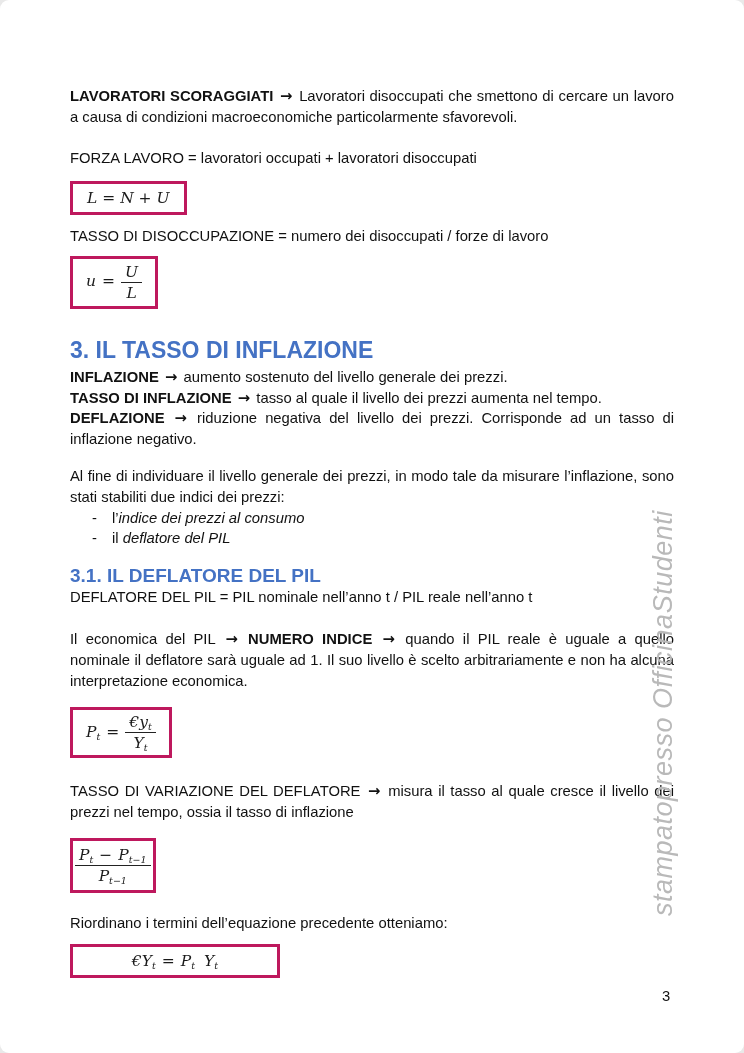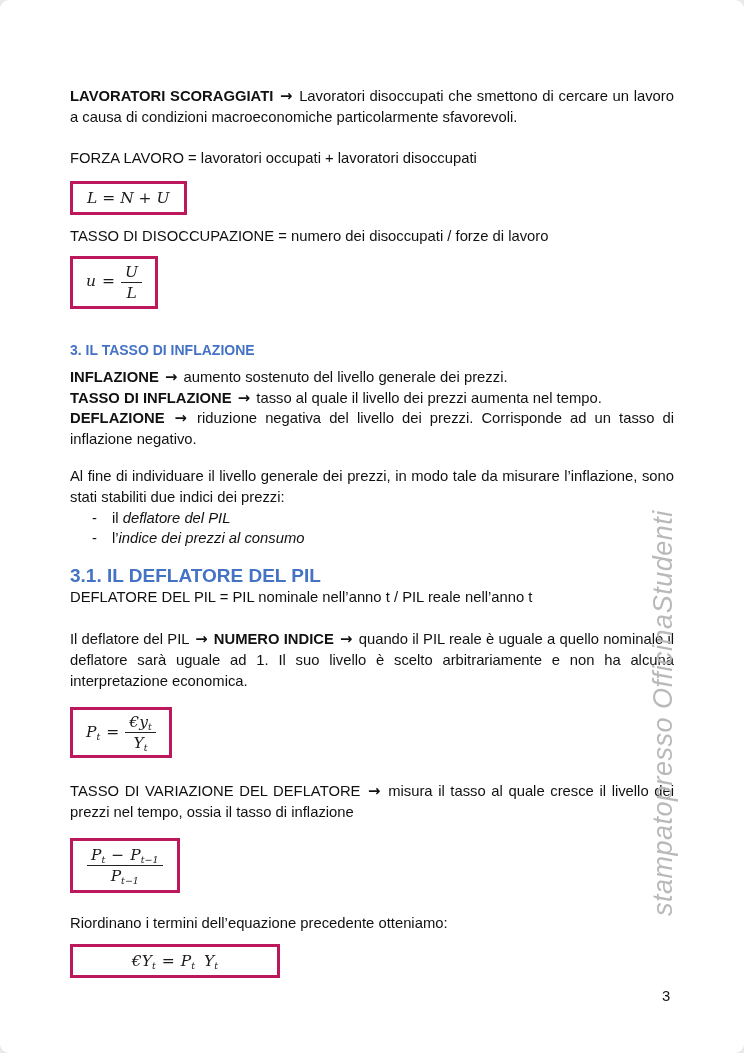--- a/index.html
+++ b/index.html
@@ -6,21 +6,21 @@
   .page{
     position:relative;width:744px;height:1053px;background:#ffffff;
     margin:0 auto;overflow:hidden;
     font-family:"Liberation Sans", sans-serif;font-size:14.8px;line-height:20.6px;color:#111;border-radius:9px;
   }
   .content{position:absolute;left:70px;top:0;width:604px;}
   p{margin:0;}
   .just{text-align:justify;}
   .b{font-weight:bold;}
   .arrow{font-family:"DejaVu Sans", sans-serif;padding:0 2px;}
-  h1.sec{font-size:14px;line-height:22px;color:#4472C4;font-weight:bold;margin:30px 0 6px 0;}
+  h1.sec{font-size:23px;line-height:22px;color:#4472C4;font-weight:bold;margin:30px 0 6px 0;}
   h2.sec{font-size:19px;line-height:19px;color:#4472C4;font-weight:bold;margin:17px 0 2px 0;}
   .bullet{padding-left:22px;}
   .bullet .dash{display:inline-block;width:20px;}
   .fbox{
     display:inline-block;border:3px solid #be185d;background:#fff;
     padding:4px 14px;margin-top:12px;
   }
   .math{font-family:"DejaVu Serif", serif;font-style:italic;font-size:15.5px;color:#1a1a1a;}
   .math sub{font-size:9.5px;line-height:0;vertical-align:-3px;font-style:italic;}
   .eq{margin:0 6px;}
@@ -67,44 +67,44 @@
     <p><span class="b">TASSO DI INFLAZIONE</span>
       <span class="b arrow">→</span>
       <span>tasso al quale il livello dei prezzi aumenta nel tempo.</span></p>
 
     <p class="just"><span class="b">DEFLAZIONE</span>
       <span class="b arrow">→</span>
       <span>riduzione negativa del livello dei prezzi. Corrisponde ad un tasso di inflazione negativo.</span></p>
 
     <p class="just" style="margin-top:17px">Al fine di individuare il livello generale dei prezzi, in modo tale da misurare l’inflazione, sono stati stabiliti due indici dei prezzi:</p>
 
+    <div class="bullet"><span class="dash">-</span><span><span>l’</span><em>indice dei prezzi al consumo</em></span></div>
+
     <div class="bullet"><span class="dash">-</span><span><span>il </span><em>deflatore del PIL</em></span></div>
-
-    <div class="bullet"><span class="dash">-</span><span><span>l’</span><em>indice dei prezzi al consumo</em></span></div>
 
     <h2 class="sec">3.1. IL DEFLATORE DEL PIL</h2>
 
     <p>DEFLATORE DEL PIL = PIL nominale nell’anno t / PIL reale nell’anno t</p>
 
-    <p class="just" style="margin-top:22px"><span>Il deflatore del PIL</span>
+    <p class="just" style="margin-top:22px"><span>Il economica del PIL</span>
       <span class="b arrow">→</span>
       <span class="b">NUMERO INDICE</span>
       <span class="b arrow">→</span>
       <span>quando il PIL reale è uguale a quello nominale il deflatore sarà uguale ad 1. Il suo livello è scelto arbitrariamente e non ha alcuna interpretazione economica.</span></p>
 
     <div>
       <span class="fbox" style="margin-top:16px;padding:2px 13px"><span class="math"><span><span>P</span><sub>t</sub></span><span class="eq">=</span><span class="frac"><span class="num"><span>€y</span><sub>t</sub></span><span class="den"><span>Y</span><sub>t</sub></span></span></span></span>
     </div>
 
     <p class="just" style="margin-top:23px"><span>TASSO DI VARIAZIONE DEL DEFLATORE</span>
       <span class="b arrow">→</span>
       <span>misura il tasso al quale cresce il livello dei prezzi nel tempo, ossia il tasso di inflazione</span></p>
 
     <div>
-      <span class="fbox" style="margin-top:16px;padding:4px 14px"><span class="math"><span class="frac"><span class="num"><span>P</span><sub>t</sub><span class="eq">−</span><span>P</span><sub>t−1</sub></span><span class="den"><span>P</span><sub>t−1</sub></span></span></span></span>
+      <span class="fbox" style="margin-top:16px;padding:4px 2px"><span class="math"><span class="frac"><span class="num"><span>P</span><sub>t</sub><span class="eq">−</span><span>P</span><sub>t−1</sub></span><span class="den"><span>P</span><sub>t−1</sub></span></span></span></span>
     </div>
 
     <p style="margin-top:20px">Riordinano i termini dell’equazione precedente otteniamo:</p>
 
     <div>
       <span class="fbox fbox-wide" style="margin-top:10px"><span class="math"><span>€Y</span><sub>t</sub><span class="eq">=</span><span>P</span><sub>t</sub><span class="sp"><span>Y</span><sub>t</sub></span></span></span>
     </div>
 
   </div>
 

